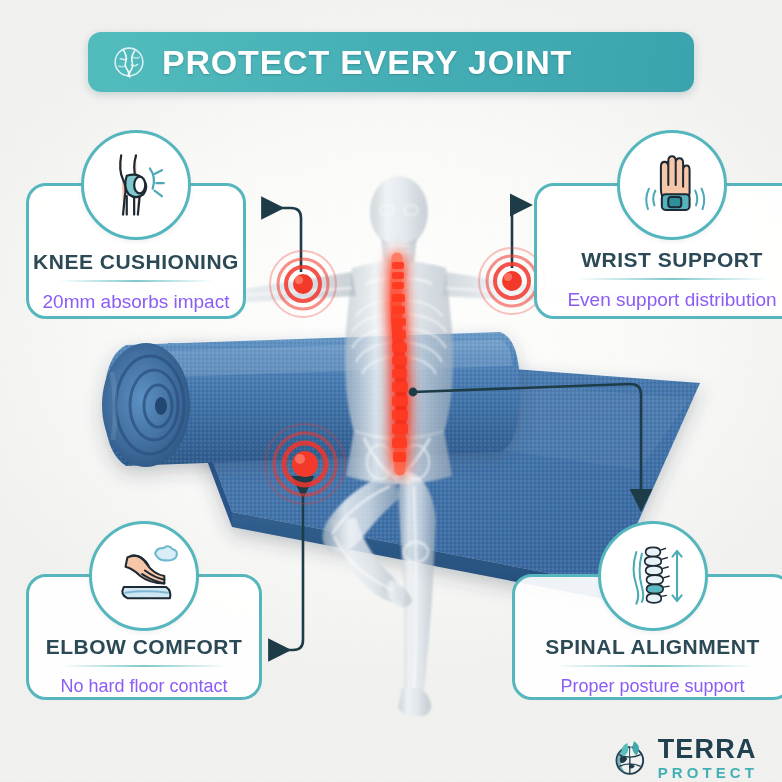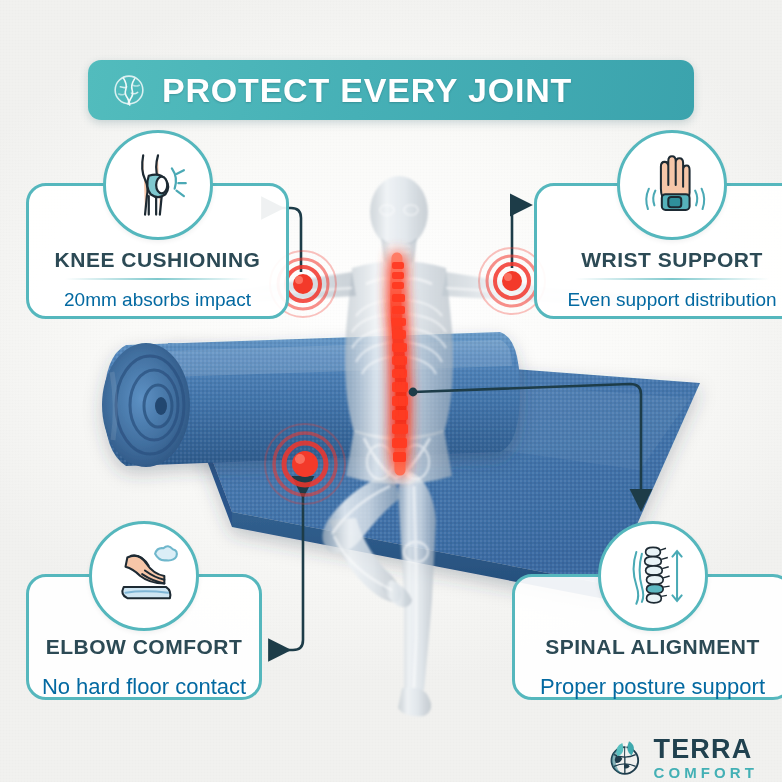--- a/index.html
+++ b/index.html
@@ -27,21 +27,21 @@
 
   
   .figure-layer{position:absolute;left:0;top:0;width:782px;height:782px;}
 
   
   .banner{
     position:absolute;left:88px;top:32px;width:606px;height:60px;
     border-radius:13px;
     background:linear-gradient(100deg,#52bcbd 0%,#46b0b6 45%,#3ba3ad 100%);
     box-shadow:0 3px 9px rgba(40,90,100,.22);
-    display:flex;align-items:center;gap:14px;padding-left:22px;box-sizing:border-box;margin-top:28px;
+    display:flex;align-items:center;gap:14px;padding-left:22px;box-sizing:border-box;
   }
   .banner-icon{width:38px;height:38px;flex:0 0 38px;opacity:.92;}
   .banner-title{
     color:#ffffff;font-size:34px;font-weight:bold;letter-spacing:.8px;
     text-shadow:0 1px 2px rgba(20,70,80,.30);white-space:nowrap;
     font-family:"Liberation Sans","DejaVu Sans",sans-serif;
   }
 
   
   .card{
@@ -66,28 +66,28 @@
     margin-top:62px;
     color:#2c4a55;font-size:21px;font-weight:bold;letter-spacing:.5px;
     text-align:center;line-height:1.1;white-space:nowrap;
   }
   .card-divider{
     margin-top:7px;width:72%;height:2px;
     background:linear-gradient(90deg,rgba(85,183,189,0) 0%,rgba(85,183,189,.75) 50%,rgba(85,183,189,0) 100%);
   }
   .card-desc{
     margin-top:8px;padding:0 12px;
-    color:#0369a1;font-size:19px;line-height:1.25;text-align:center;
-  }
-  .card.c-knee  {left:26px; top:183px; width:263px;height:136px;}
+    color:#8b5cf6;font-size:19px;line-height:1.25;text-align:center;
+  }
+  .card.c-knee  {left:26px; top:183px; width:220px;height:136px;justify-content:center;}
   .card.c-wrist {left:534px;top:183px; width:276px;height:136px;}
   .card.c-elbow {left:26px; top:574px; width:236px;height:126px;}
   .card.c-spine {left:512px;top:574px; width:281px;height:126px;}
   .card.c-elbow .card-title,.card.c-spine .card-title{margin-top:58px;}
-  .card.c-elbow .card-desc,.card.c-spine .card-desc{font-size:22px;}
+  .card.c-elbow .card-desc,.card.c-spine .card-desc{font-size:18px;}
 
   
   .connectors{position:absolute;left:0;top:0;width:782px;height:782px;}
 
   
   .marker{position:absolute;transform:translate(-50%,-50%);}
 
   
   .logo{
     position:absolute;right:24px;bottom:2px;
@@ -456,17 +456,17 @@
       <path d="M12,20 Q25,26 38,20 M12,34 Q25,28 38,34" stroke="#1e3c4b" stroke-width="1.6" fill="none"></path>
       <path d="M25,11 L25,43" stroke="#1e3c4b" stroke-width="1.6"></path>
       <path d="M14,22 Q19,20 22,25 Q19,31 14,30 Q12,26 14,22 Z" fill="#1e3c4b"></path>
       <path d="M24,32 Q28,30 31,34 Q28,38 24,36 Z" fill="#1e3c4b"></path>
       <path d="M22,6 Q12,10 16,22 Q26,19 22,6 Z" fill="#58bfbf"></path>
       <path d="M30,4 Q40,10 33,21 Q25,16 30,4 Z" fill="#3fa9ae"></path>
       <path d="M26,22 Q26,12 27,6" stroke="#ffffff" stroke-width="1.4" fill="none" opacity=".8"></path>
     </svg>
     <div class="logo-text">
       <div class="logo-terra">TERRA</div>
-      <div class="logo-wellness">COMFORT</div>
+      <div class="logo-wellness">PROTECT</div>
     </div>
   </div>
 
 </div>
 
 </body></html>

